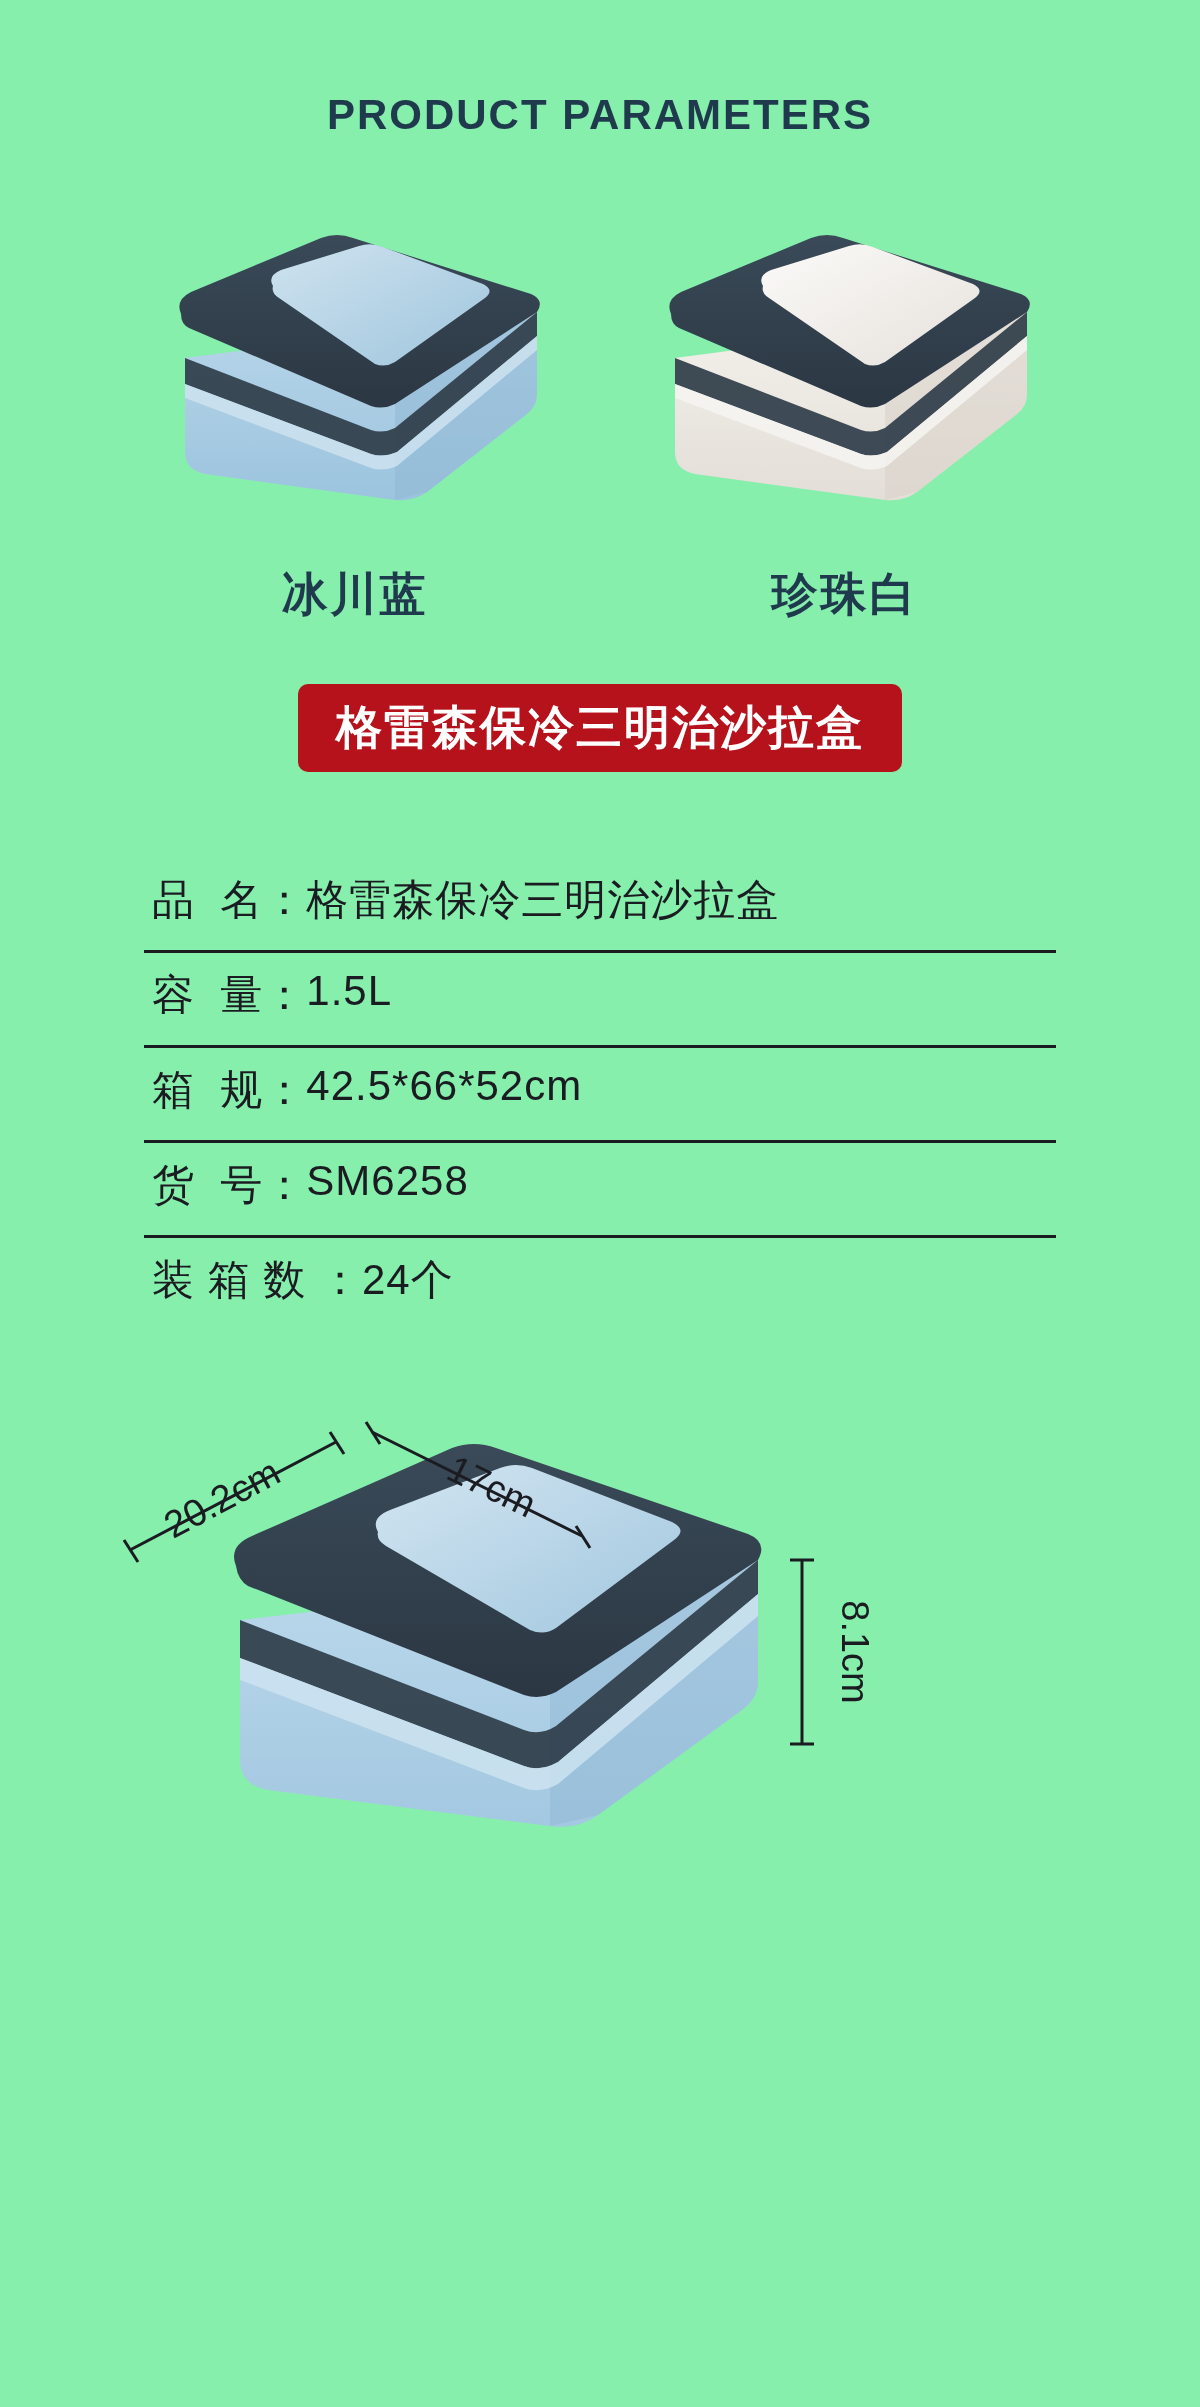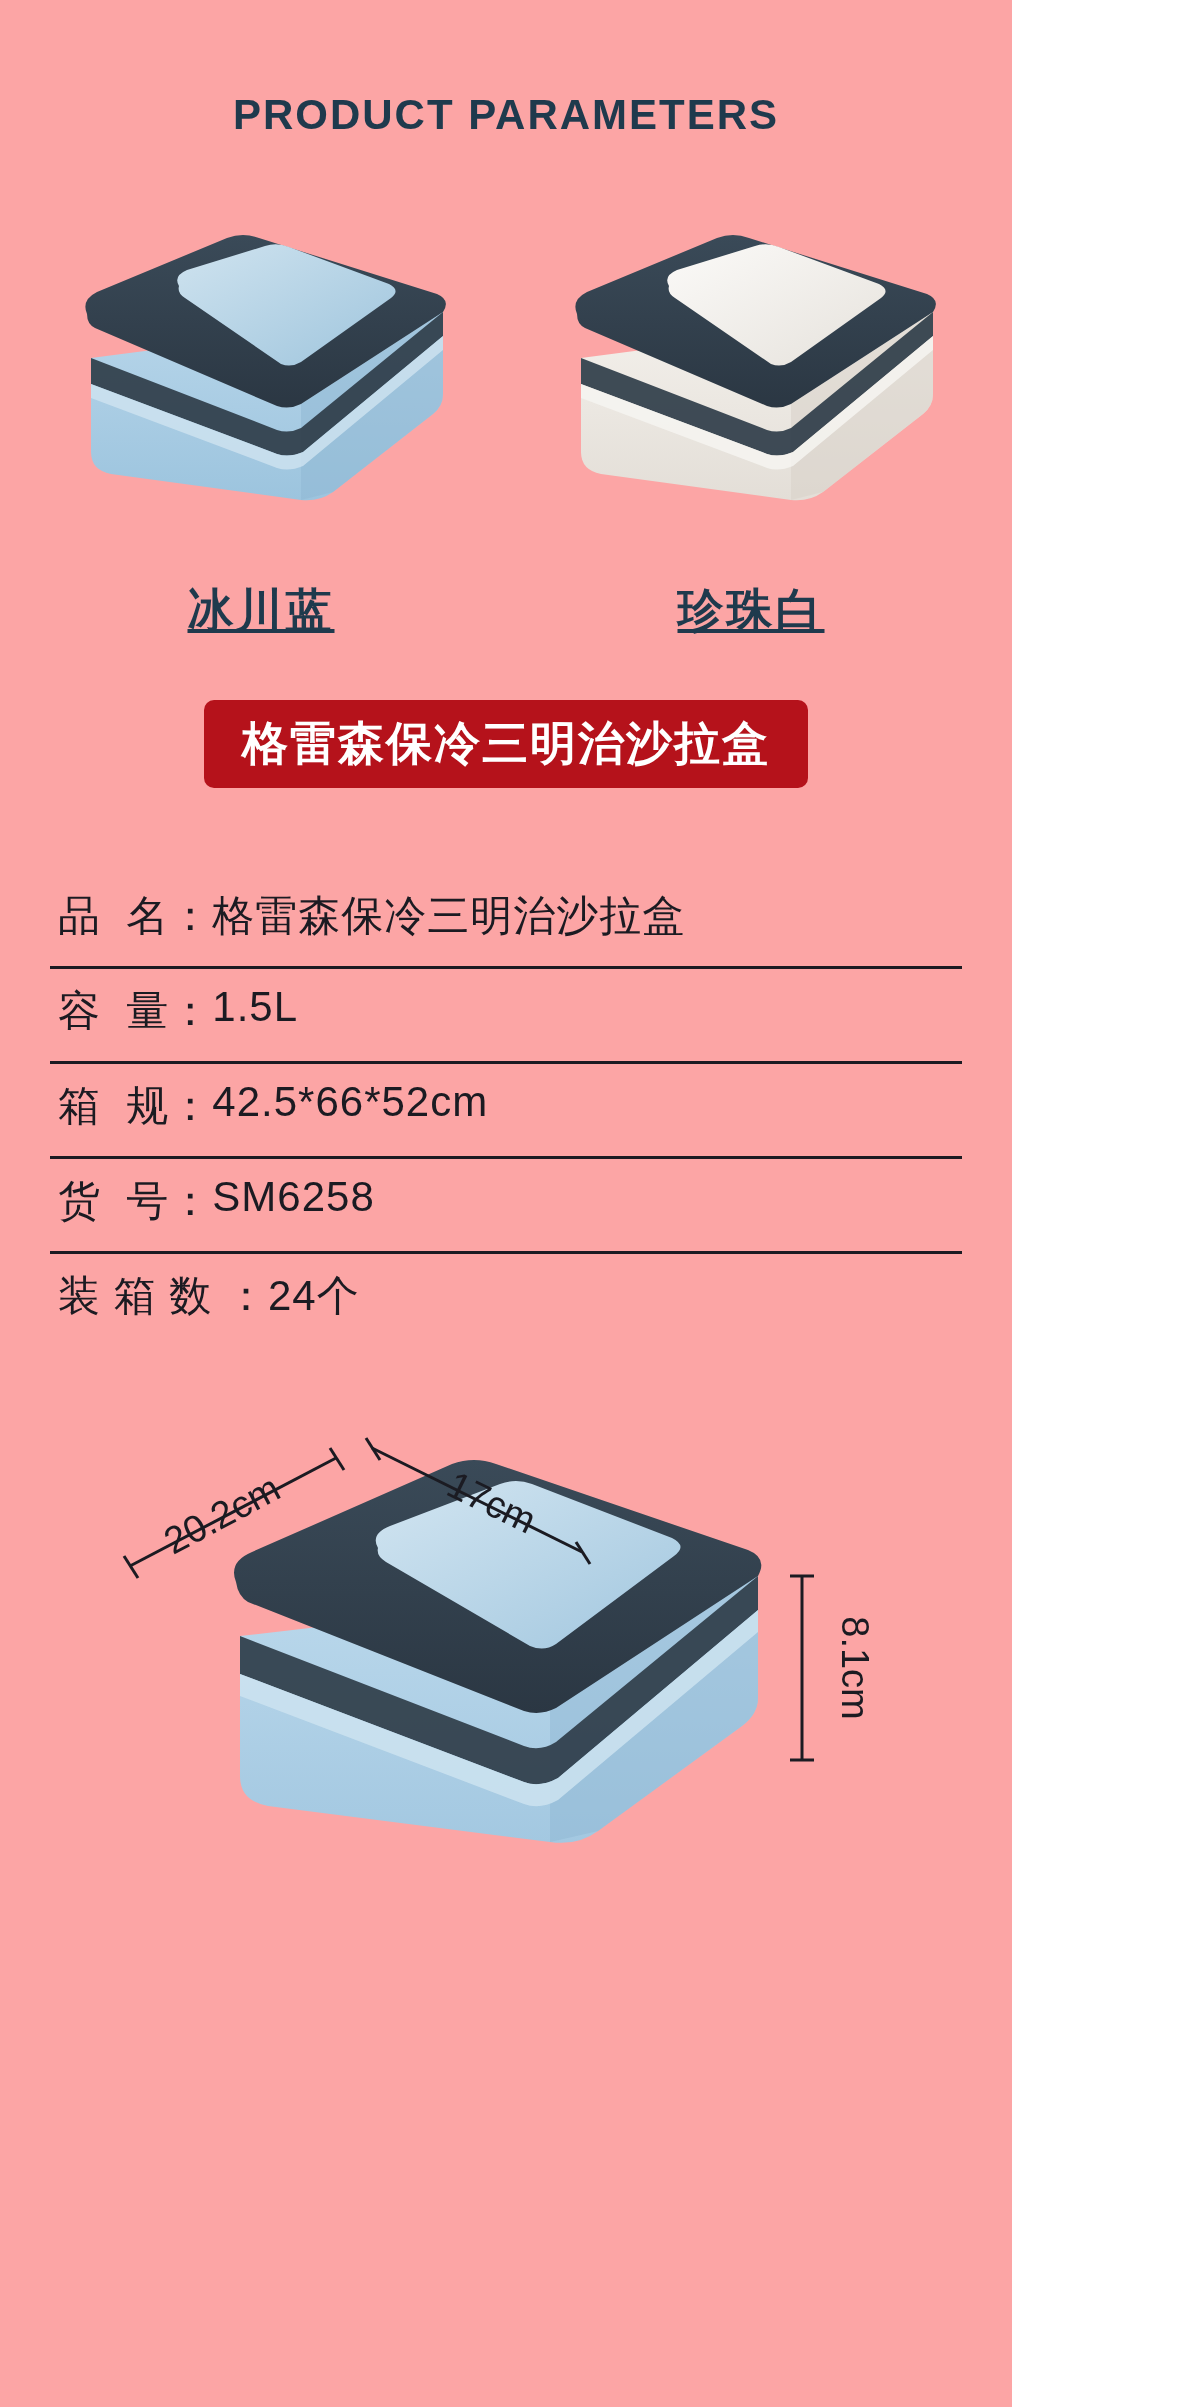--- a/index.html
+++ b/index.html
@@ -8,23 +8,23 @@
     background: #ffffff;
   }
   body {
     width: 1200px;
     font-family: "Liberation Sans", "DejaVu Sans", sans-serif;
     color: #2b2b33;
     -webkit-font-smoothing: antialiased;
   }
   .page {
     position: relative;
-    width: 1012px;
+    width: 1200px;
     height: 2407px;
-    background: #fca5a5;
+    background: #86efac;
     overflow: hidden;
   }
 
   
   .header {
     padding-top: 92px;
     text-align: center;
   }
   .header .en {
     font-size: 42px;
@@ -54,26 +54,25 @@
     display: flex;
     flex-direction: column;
     align-items: center;
   }
   .variant-image {
     width: 420px;
     height: 330px;
     position: relative;
   }
   .variant-label {
-    margin-top: 42px;
+    margin-top: 26px;
     font-size: 46px;
     font-weight: bold;
     color: #1f3a4d;
     letter-spacing: 3px;
-    text-decoration: underline;
   }
 
   
   .box-svg { display: block; width: 100%; height: 100%; }
 
   
   .banner-wrap {
     margin-top: 58px;
     display: flex;
     justify-content: center;

